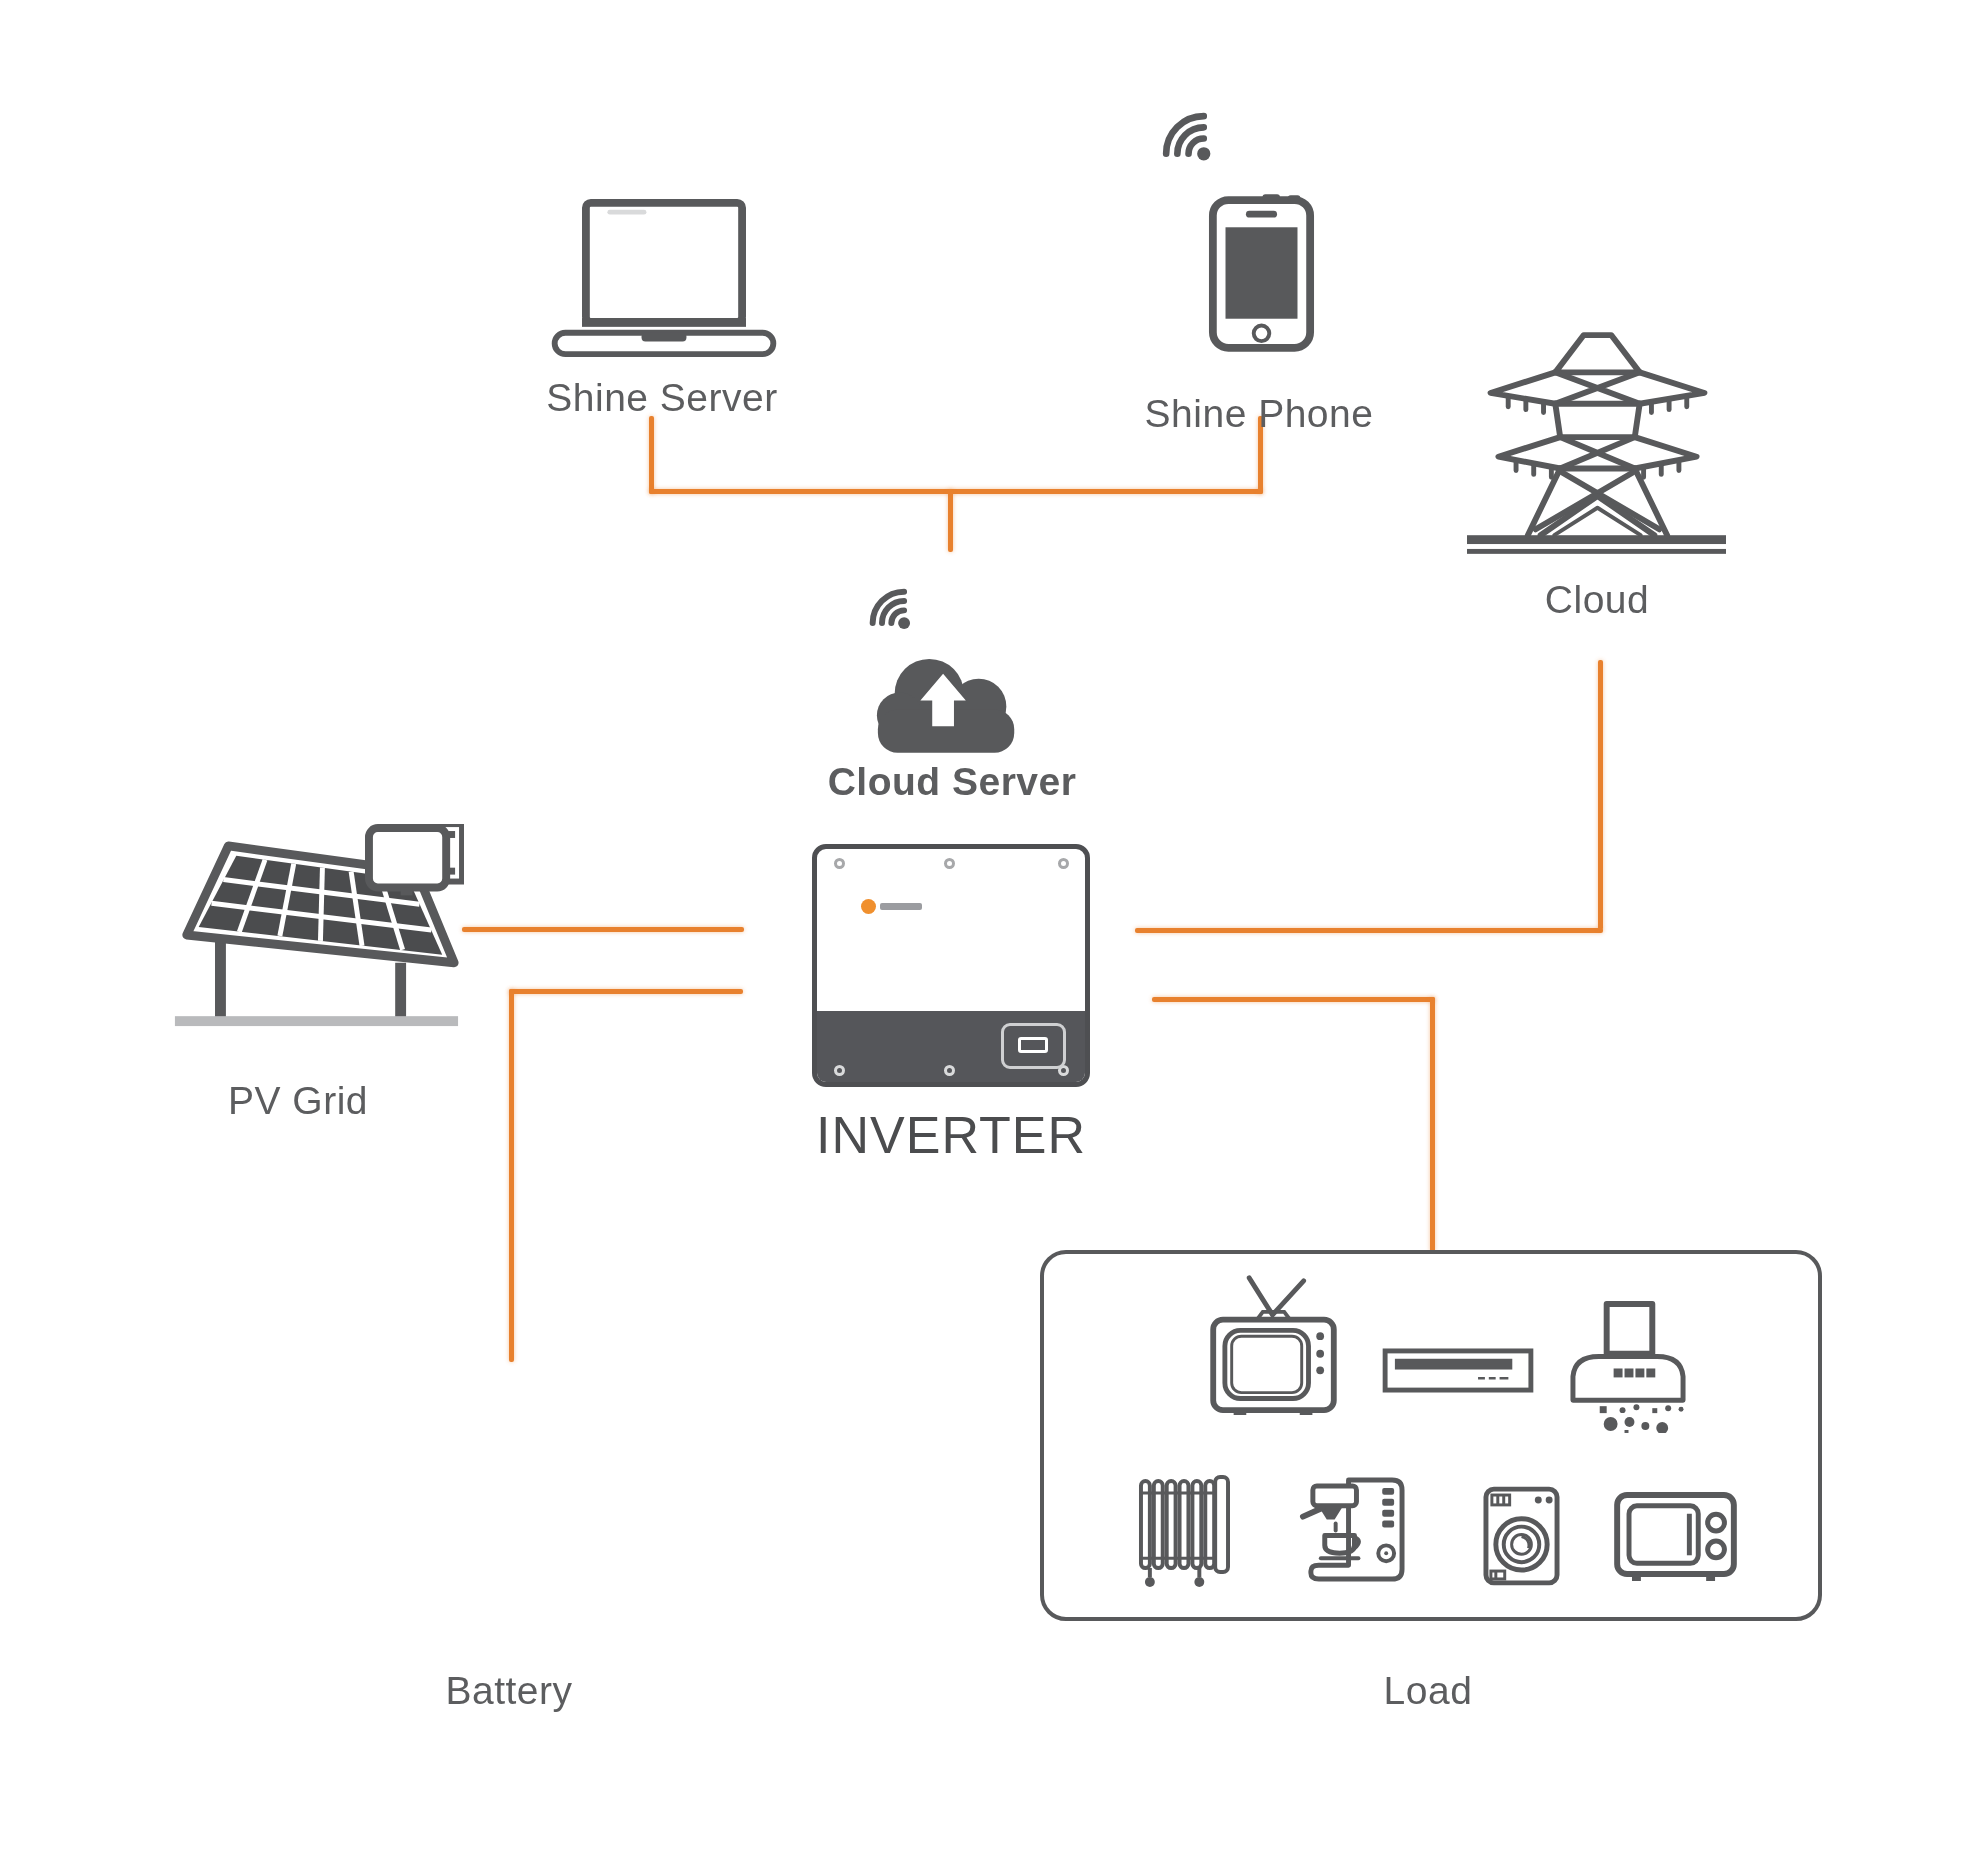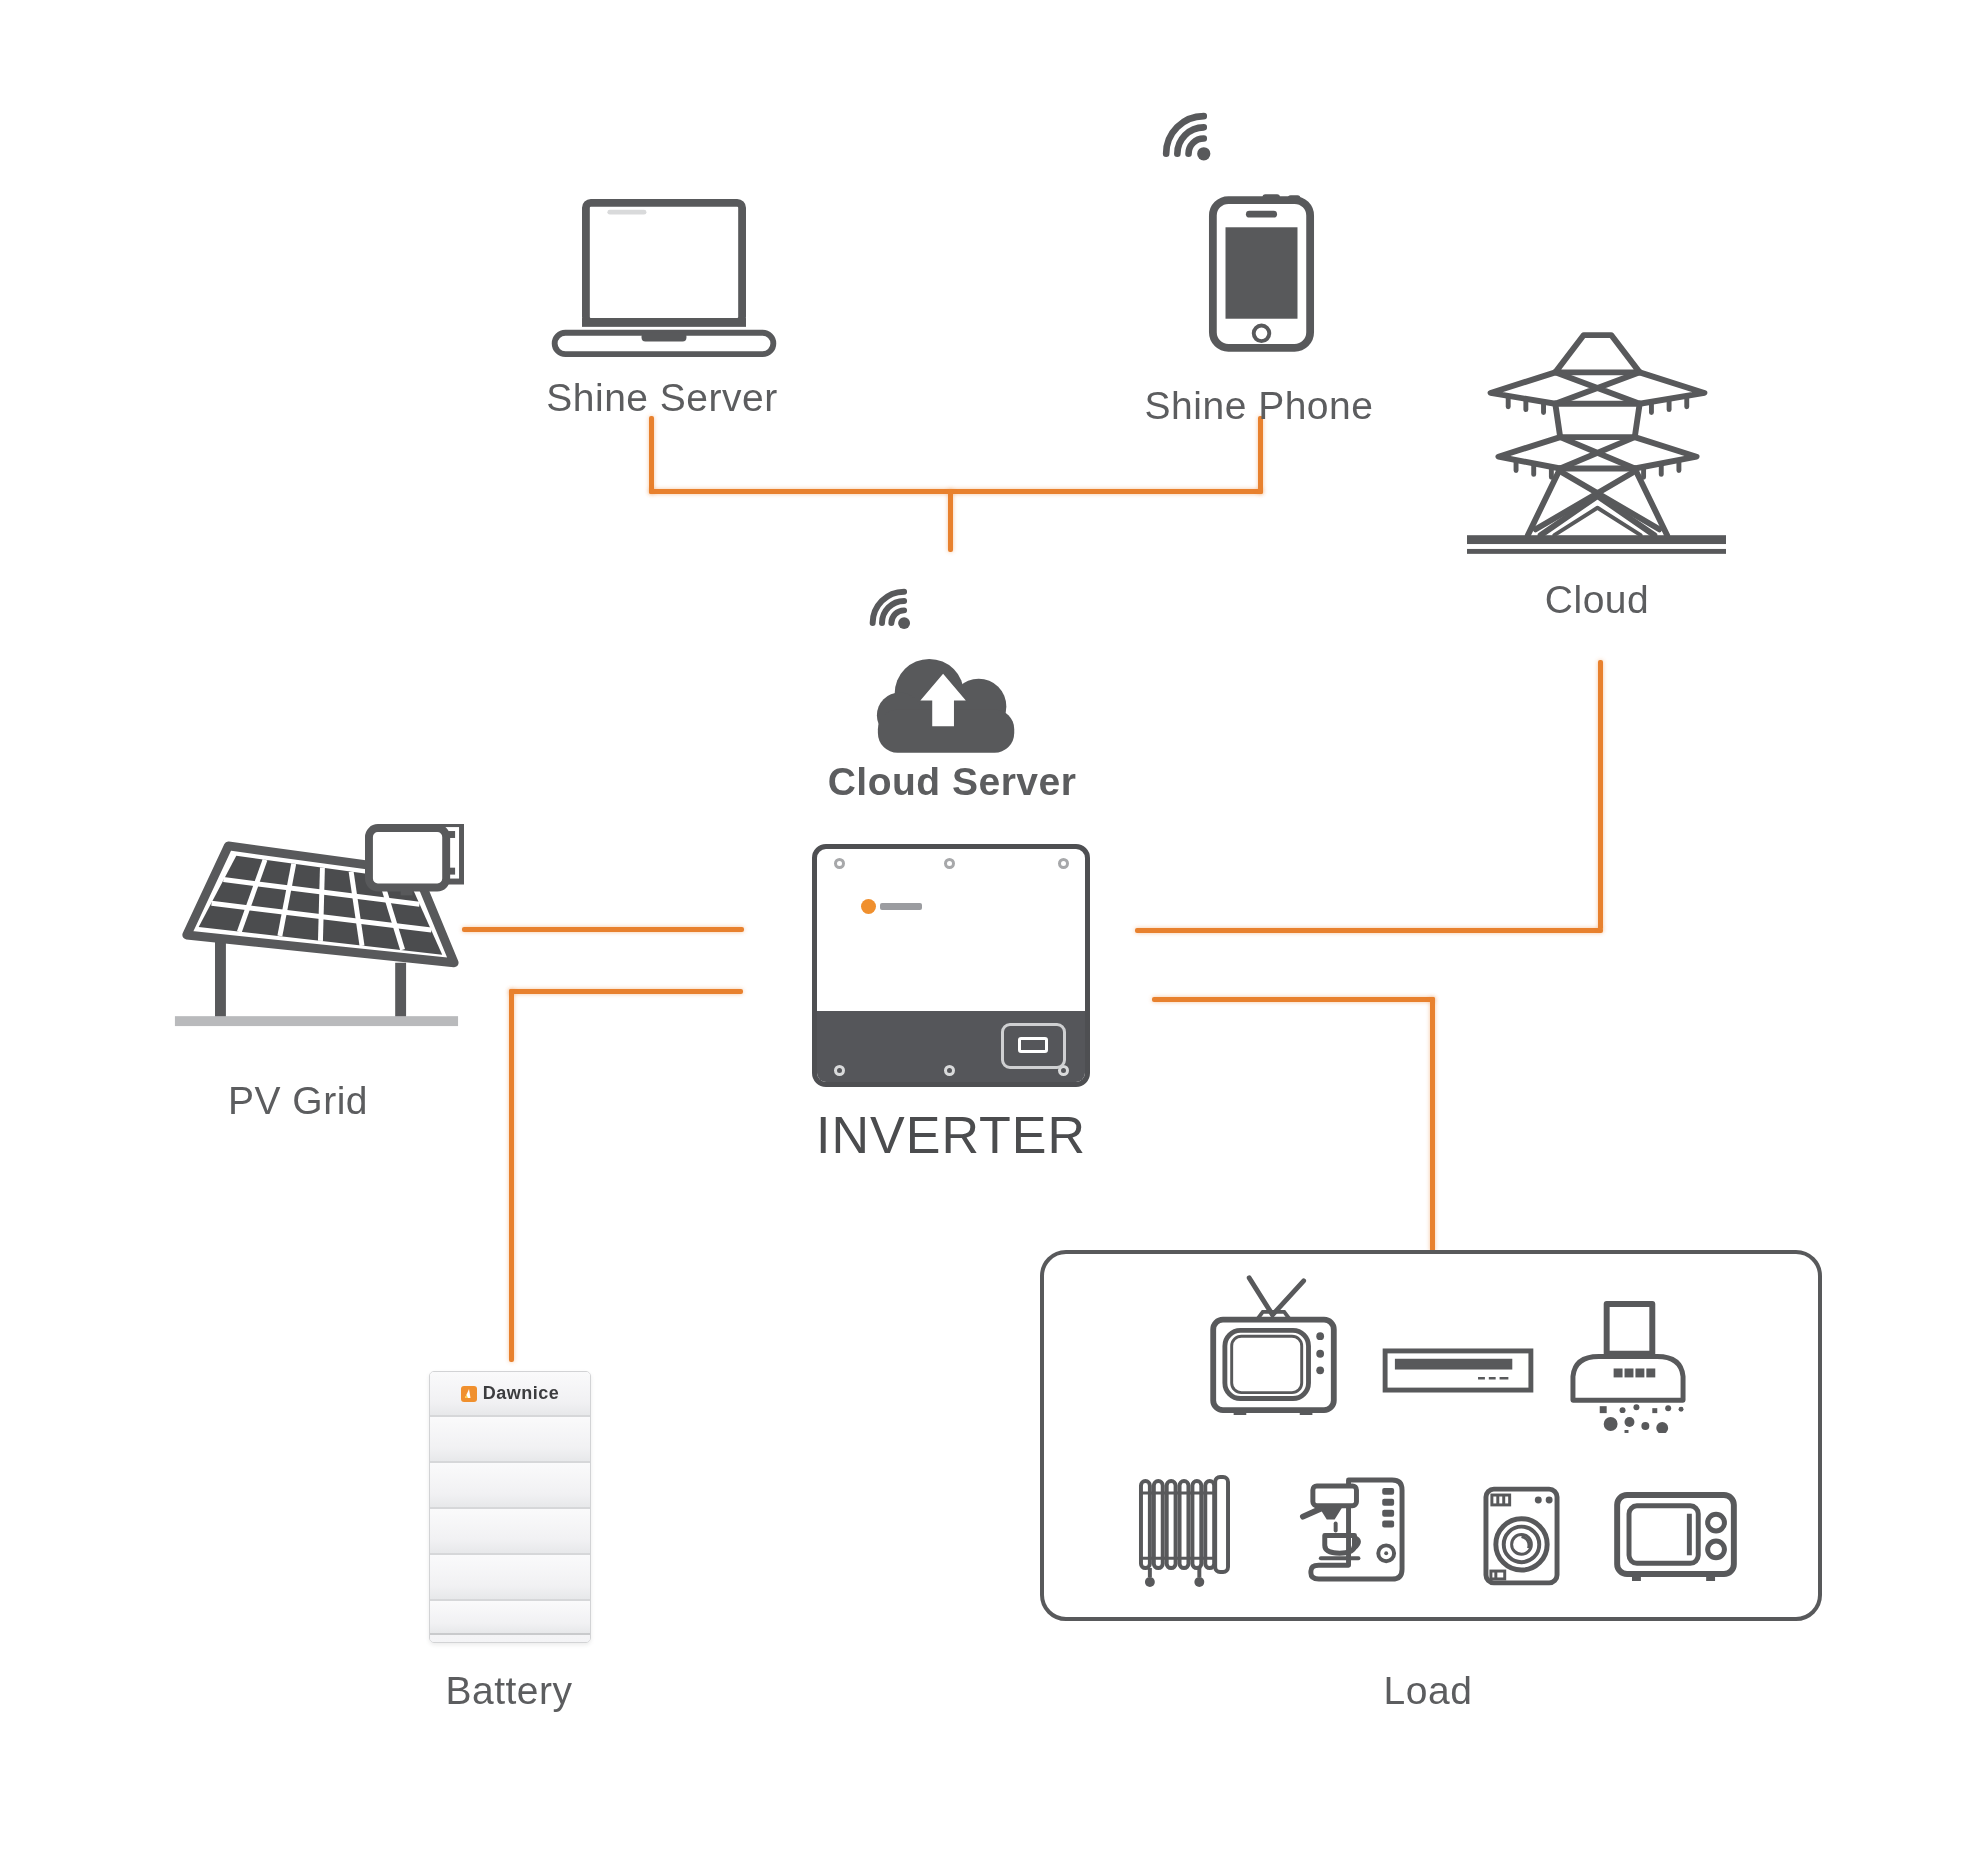--- a/index.html
+++ b/index.html
@@ -80,21 +80,21 @@
   <div class="icon" style="left:1180px;top:194px;width:107px;height:158px;">
     <svg viewBox="0 0 110 162" fill="none" stroke="currentColor">
       <rect x="5" y="6" width="100" height="152" rx="16" stroke-width="8" fill="#fff"></rect>
       <rect x="18" y="34" width="74" height="94" fill="currentColor" stroke="none"></rect>
       <rect x="39" y="17" width="32" height="7" rx="3.5" fill="currentColor" stroke="none"></rect>
       <circle cx="55" cy="143" r="8" stroke-width="4"></circle>
       <rect x="56" y="0" width="18" height="6" rx="3" fill="currentColor" stroke="none"></rect>
       <rect x="82" y="1" width="13" height="6" rx="3" fill="currentColor" stroke="none"></rect>
     </svg>
   </div>
-  <div class="label" style="left:1231px;top:384px;">Shine Phone</div>
+  <div class="label" style="left:1231px;top:392px;">Shine Phone</div>
 
   <div class="icon" style="left:1439px;top:327px;width:259px;height:231px;">
     <svg viewBox="0 0 264 235" fill="none" stroke="currentColor" stroke-width="6" stroke-linejoin="round" stroke-linecap="round">
       <rect x="0" y="212" width="264" height="9" fill="currentColor" stroke="none"></rect>
       <rect x="0" y="226" width="264" height="5" fill="currentColor" stroke="none"></rect>
       <path d="M119,8 H147 L176,46 H90 Z"></path>
       <path d="M90,46 L24,67 L90,78"></path>
       <path d="M176,46 L242,67 L176,78"></path>
       <path d="M90,78 H176"></path>
       <path d="M42,71 V81 M60,74 V84 M78,77 V87 M224,71 V81 M206,74 V84 M188,77 V87" stroke-width="5"></path>
@@ -171,36 +171,20 @@
           <path d="M215,52 L238,127"></path>
         <path d="M57,56 L255,81"></path>
           <path d="M45,80 L267,107"></path>
       </g>
       <rect x="204" y="4" width="78" height="60" rx="9" fill="#fff" stroke-width="8"></rect>
       <rect x="236" y="64" width="12" height="8" fill="currentColor" stroke="none"></rect>
     </svg>
   </div>
   <div class="label" style="left:270px;top:1079px;">PV Grid</div>
 
-  <div class="battery">
-    <div class="bat-slab first">
-      <svg class="bat-mark" viewBox="0 0 16 16">
-        <rect x="0" y="0" width="16" height="16" rx="3" fill="var(--brand,#f0902e)"></rect>
-        <path d="M4,12 L8,3 L9.5,12 Z" fill="#fff"></path>
-        <path d="M4,12 L7,12 L5.5,8.5 Z" fill="#ffd24d"></path>
-      </svg>
-      <span class="bat-brand">Dawnice</span>
-    </div>
-    <div class="bat-slab"></div>
-    <div class="bat-slab"></div>
-    <div class="bat-slab"></div>
-    <div class="bat-slab"></div>
-    <div class="bat-slab last"></div>
-    <div class="bat-rim"></div>
-  </div>
   <div class="label" style="left:481px;top:1669px;">Battery</div>
 
   <div class="loadbox">
 
     <div class="icon" style="left:166px;top:20px;width:127px;height:141px;">
       <svg viewBox="0 0 130 145" fill="none" stroke="currentColor" stroke-linecap="round">
         <path d="M40,4 L64,42 M96,7 L64,42" stroke-width="5"></path>
         <path d="M48,47 L54,39 H76 L82,47" stroke-width="4"></path>
         <rect x="3" y="47" width="124" height="93" rx="10" stroke-width="6"></rect>
         <rect x="15" y="58" width="86" height="70" rx="16" stroke-width="5"></rect>

